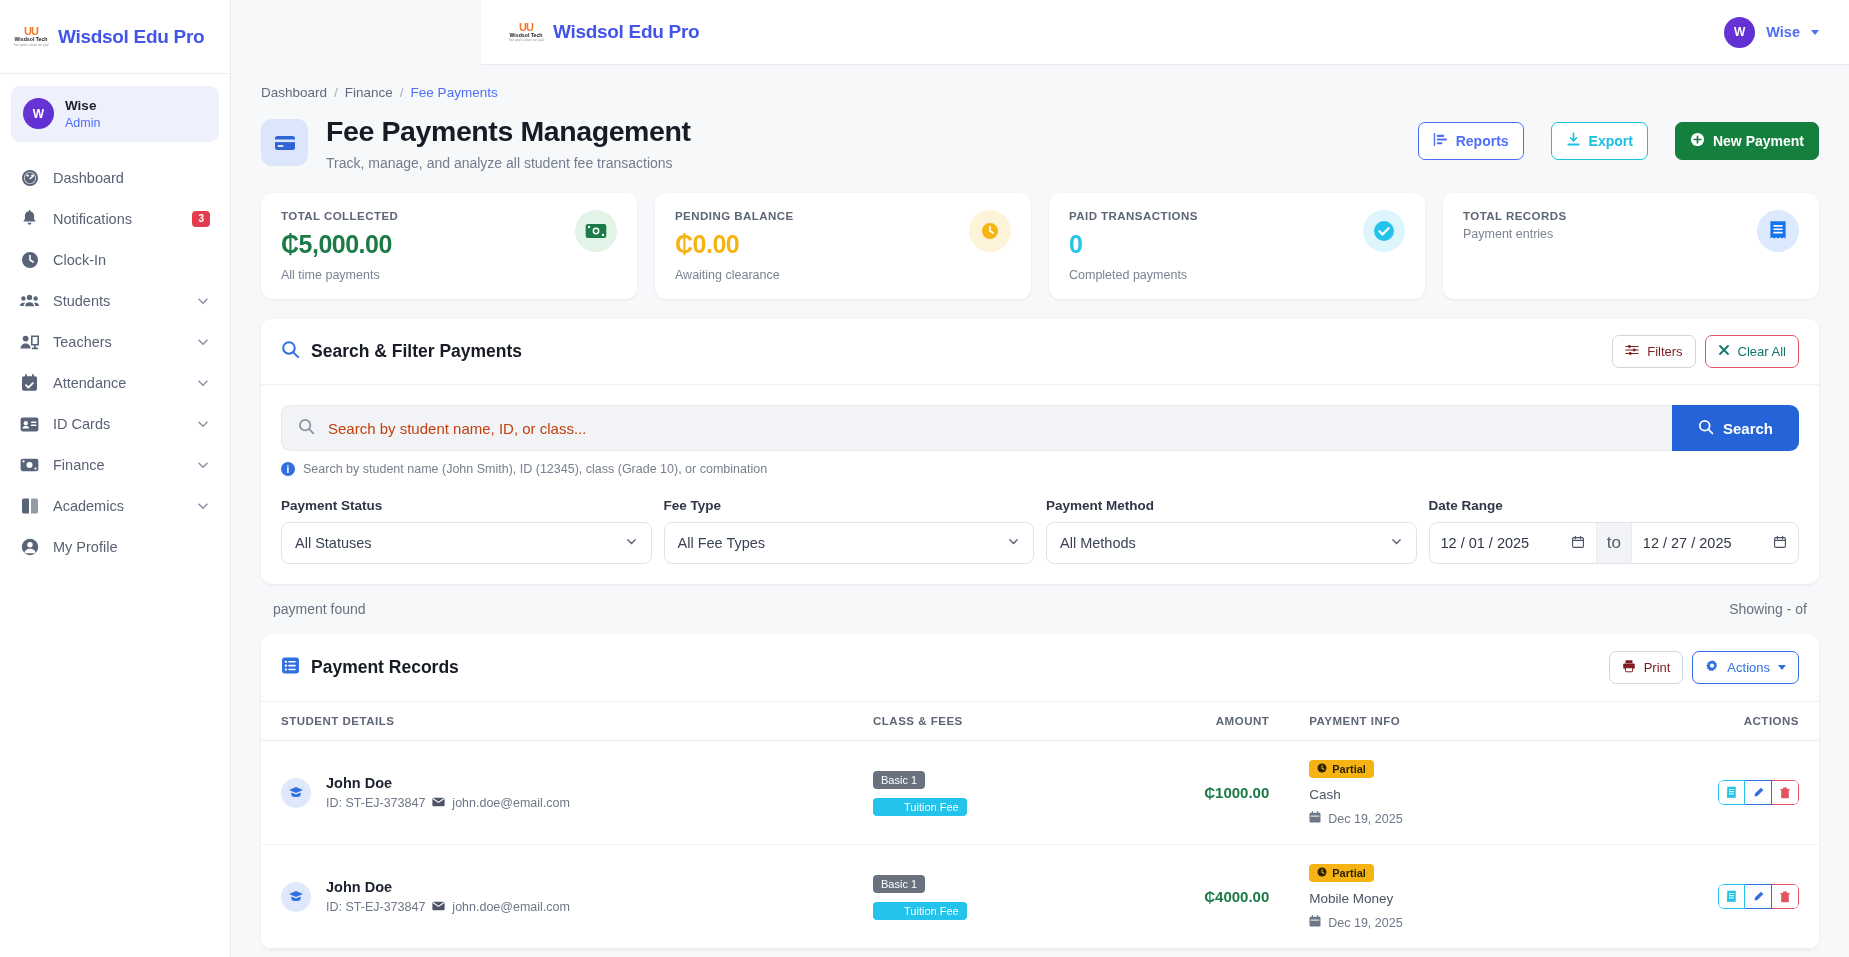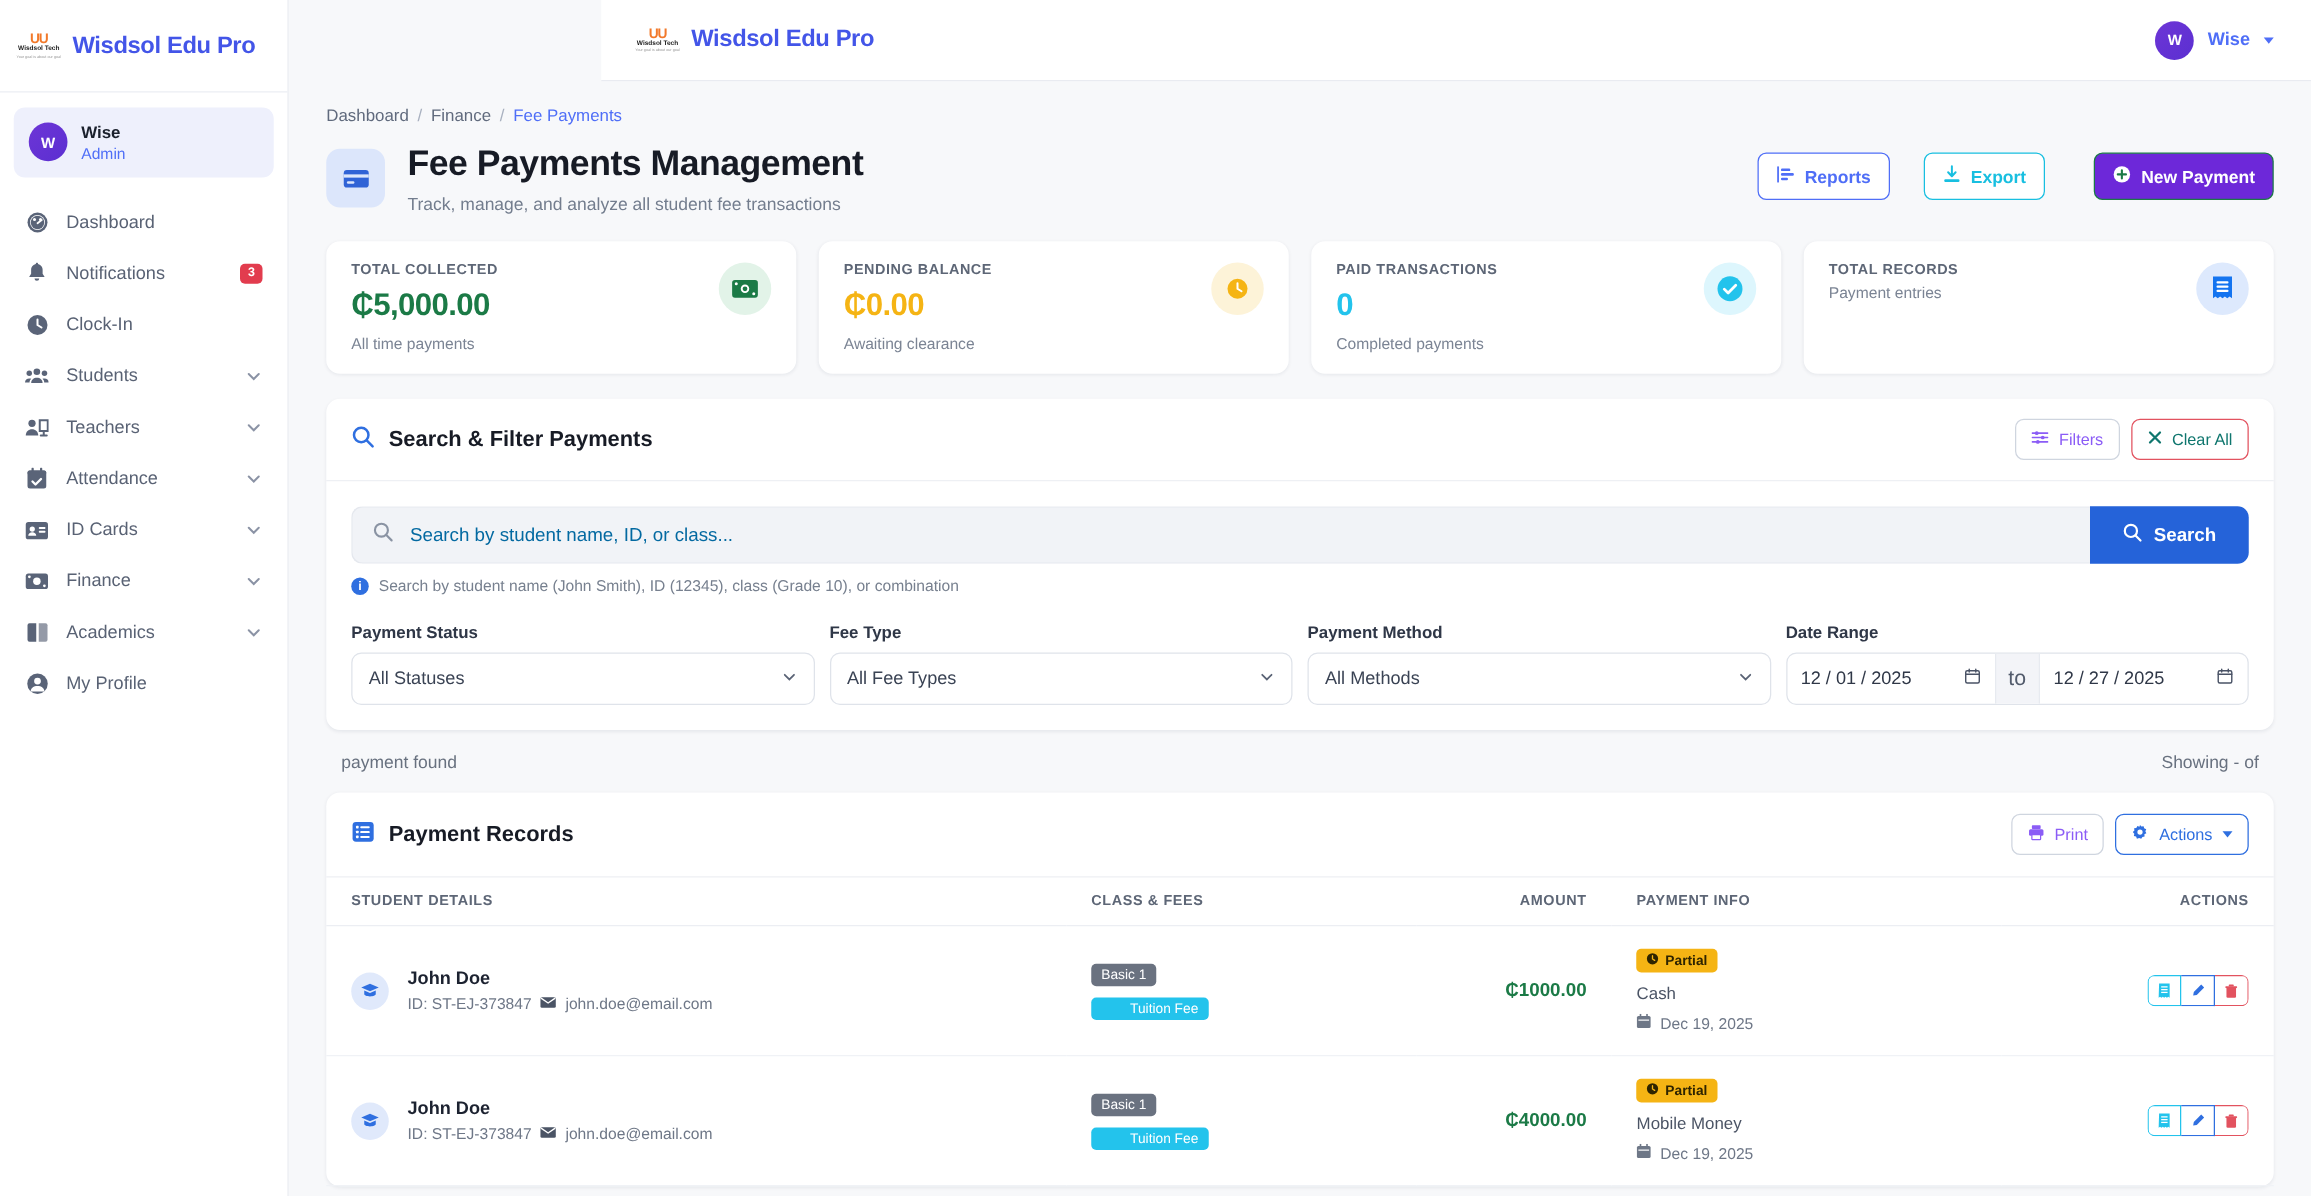--- a/index.html
+++ b/index.html
@@ -89,21 +89,21 @@
   .ph-title { font-size: 28.5px; font-weight: bold; color: #171b25; letter-spacing: -0.4px; line-height: 1.2; }
   .ph-sub { font-size: 14px; color: #737d8e; margin-top: 7px; }
   .ph-actions { display: flex; align-items: center; gap: 27px; margin-top: 8px; text-align: center; }
   .btn {
     display: inline-flex; align-items: center; gap: 8px; cursor: pointer;
     font-size: 14px; font-weight: bold; border-radius: 7px; padding: 9px 14px;
     border: 1.4px solid transparent; background: #fff; white-space: nowrap;
   }
   .btn-outline-blue { border-color: #4f6ef7; color: #4f6ef7; }
   .btn-outline-cyan { border-color: #18bfe0; color: #18bfe0; }
-  .btn-green { background: #6d28d9; color: #fff; border-color: #1b7a46; margin-left: 12px; }
+  .btn-green { background: #15803d; color: #fff; border-color: #1b7a46; }
 
   
   .stats { display: flex; gap: 18px; margin-top: 22px; }
   .stat-card {
     flex: 1; background: #fff; border-radius: 11px; padding: 17px 20px;
     box-shadow: 0 1px 3px rgba(20,30,60,.07); display: flex;
     align-items: flex-start; justify-content: space-between; min-height: 98px;
   }
   .stat-label { font-size: 11.5px; font-weight: bold; color: #5d6676; letter-spacing: .45px; }
   .stat-value { font-size: 25px; font-weight: bold; margin-top: 8px; letter-spacing: -0.5px; }
@@ -113,31 +113,31 @@
 
   
   .panel { background: #fff; border-radius: 11px; box-shadow: 0 1px 3px rgba(20,30,60,.07); margin-top: 20px; }
   .panel-head {
     display: flex; align-items: center; justify-content: space-between;
     padding: 16px 20px; border-bottom: 1px solid #eef0f4;
   }
   .panel-title { display: flex; align-items: center; gap: 11px; font-size: 17.5px; font-weight: bold; color: #171b25; }
   .panel-head-actions { display: flex; gap: 9px; }
   .btn-sm { font-size: 13px; padding: 7px 12px; border-radius: 7px; font-weight: normal; }
-  .btn-grey { border-color: #cfd5df; color: #8b5cf6; }
+  .btn-grey { border-color: #cfd5df; color: #7f1d1d; }
   .btn-red { border-color: #e2525f; color: #0f766e; }
 
   .panel-body { padding: 20px; }
   .search-row { display: flex; align-items: stretch; }
   .search-box {
     flex: 1; display: flex; align-items: center; gap: 13px;
     background: #f1f3f7; border: 1px solid #e5e8ee; border-right: none;
     border-radius: 9px 0 0 9px; padding: 0 16px; height: 46px;
   }
-  .search-ph { font-size: 15px; color: #0369a1; }
+  .search-ph { font-size: 15px; color: #c2410c; }
   .btn-search {
     background: #2563d9; color: #fff; border: none; border-radius: 0 9px 9px 0;
     display: flex; align-items: center; gap: 9px; padding: 0 26px;
     font-size: 15px; font-weight: bold; cursor: pointer;
   }
   .hint { display: flex; align-items: center; gap: 8px; margin-top: 11px; font-size: 12.5px; color: #77808f; }
   .info-dot {
     width: 14px; height: 14px; border-radius: 50%; background: #2f6fe0; color: #fff;
     font-size: 10px; font-weight: bold; display:flex; align-items:center; justify-content:center; flex-shrink:0;
   }

